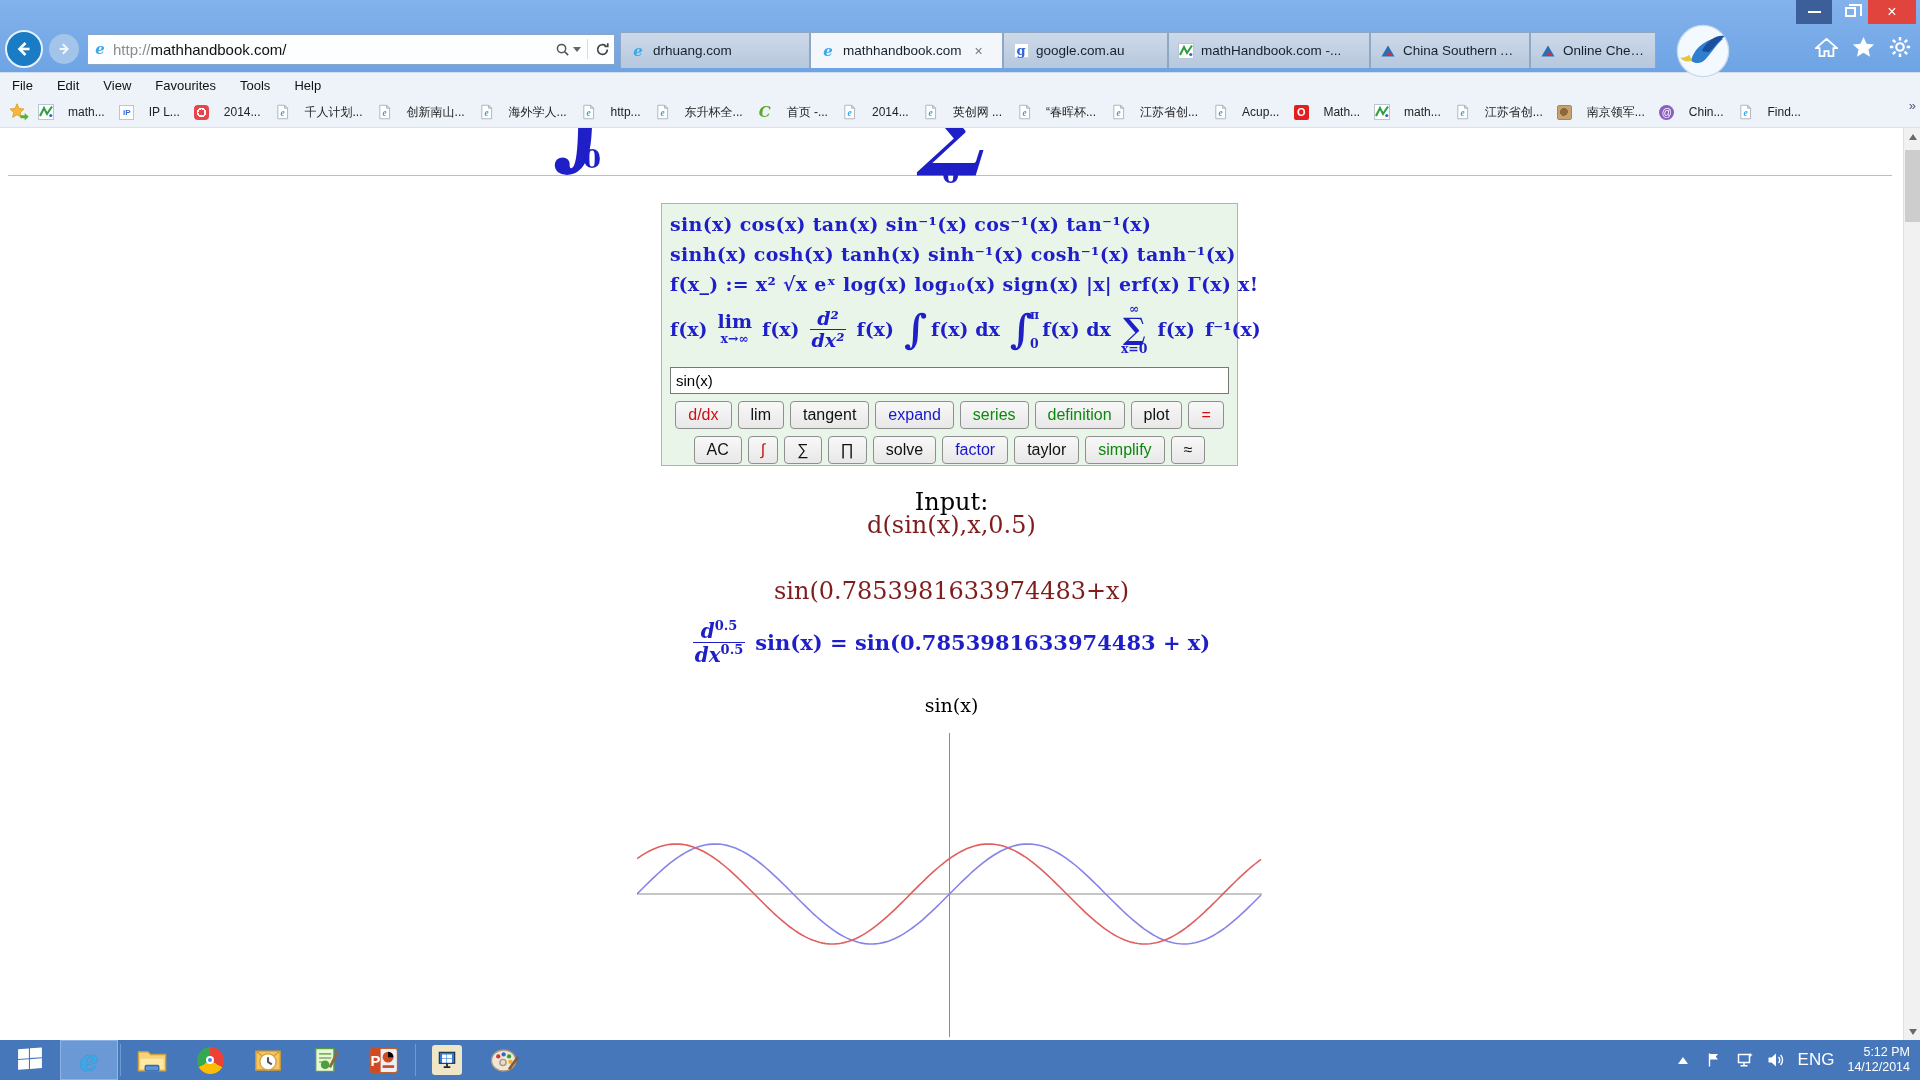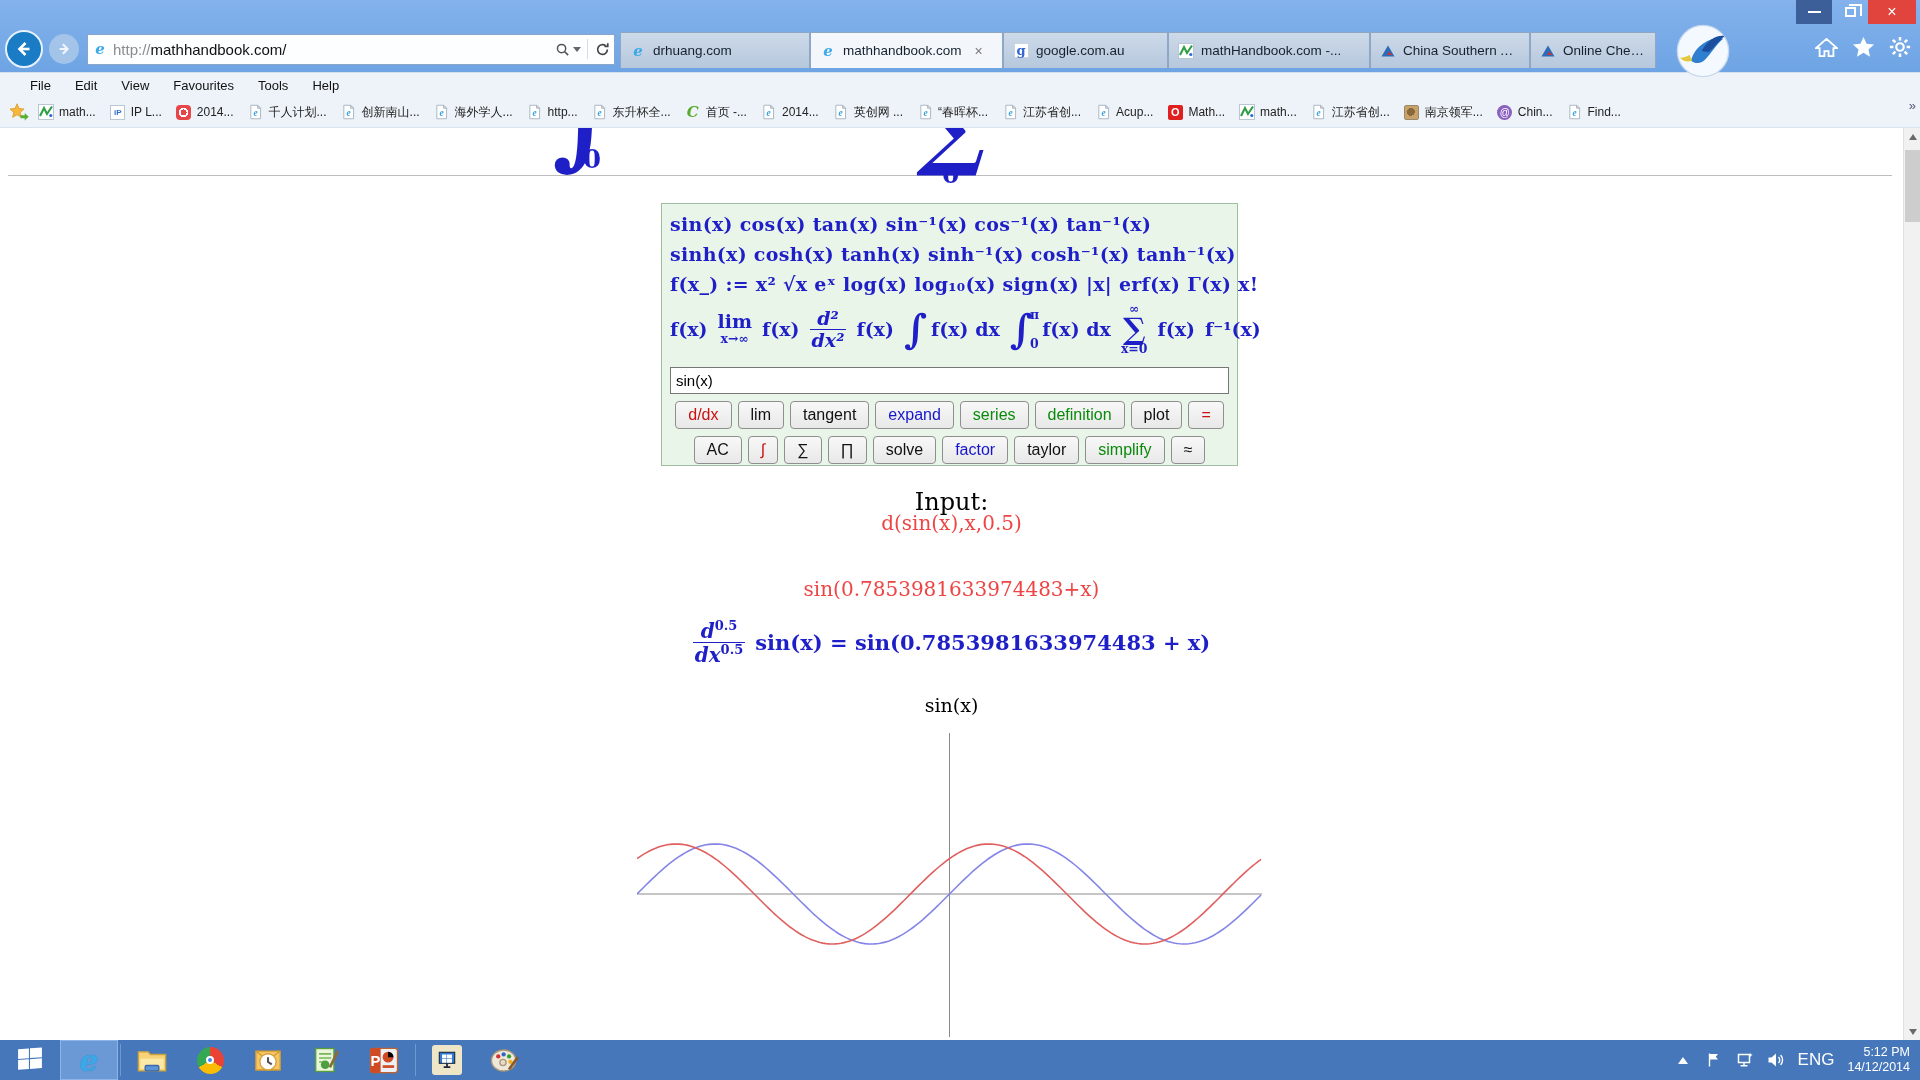--- a/index.html
+++ b/index.html
@@ -26,24 +26,24 @@
 .caret-down{width:0;height:0;border-left:4px solid transparent;border-right:4px solid transparent;border-top:5px solid #666}
 .url-sep{width:1px;height:20px;background:#d4dee8;margin:0 3px}
 .tabs{display:flex;height:36px;margin-left:5px;align-self:flex-end}
 .tab{display:flex;align-items:center;gap:7px;padding:0 9px;border:1px solid #8ea7c4;border-bottom:none;background:linear-gradient(#ccd9e9,#b7c8dd);font-size:13.5px;color:#16212e;white-space:nowrap;overflow:hidden;flex:none}
 .tab.active{background:#f3f7fc}
 .tab .close-tab{margin-left:6px;color:#777;font-size:14px}
 .tab-label{overflow:hidden;text-overflow:ellipsis}
 .bird-badge{position:absolute;top:24px;right:190px;z-index:25}
 .corner-icons{position:absolute;top:36px;right:8px;display:flex;gap:13px;align-items:center;z-index:20}
 
-.menubar{position:absolute;top:72px;left:0;right:0;height:25px;background:#eef3f9;border-top:1px solid #d3dfec;display:flex;align-items:center;font-size:13px;color:#111;padding-left:18px}
+.menubar{position:absolute;top:72px;left:0;right:0;height:25px;background:#eef3f9;border-top:1px solid #d3dfec;display:flex;align-items:center;font-size:13px;color:#111;padding-left:0}
 .menu-item{padding:0 12px}
 .favbar{position:absolute;top:97px;left:0;right:0;height:31px;background:#eef3f9;border-bottom:1px solid #d9e3ee;display:flex;align-items:center;font-size:12px;color:#222;padding-left:8px;overflow:hidden}
-.fav-item{display:flex;align-items:center;gap:5px;margin-right:14px;white-space:nowrap;flex:none}
+.fav-item{display:flex;align-items:center;gap:14px;margin-right:14px;white-space:nowrap;flex:none}
 .fav-overflow{position:absolute;right:4px;top:1px;color:#557;font-size:13px}
 
 
 .ico{display:inline-flex;align-items:center;justify-content:center;width:16px;height:16px;flex:none}
 .ico svg{display:block}
 .ie-e{color:#3ba9e8;font-style:italic;font-family:"DejaVu Serif",serif;font-weight:bold}
 .ico-google{background:#fff;border:1px solid #c9d4e0;color:#3367d6;font-size:13px;line-height:1;font-weight:bold;font-family:"DejaVu Serif",serif}
 .ico-weibo{background:radial-gradient(circle at 50% 50%,#e6454a 0 3px,#fff 3px 4.5px,#e6454a 4.5px);border-radius:4px}
 .ico-oracle{background:#e02020;color:#fff;font-size:11px;font-weight:bold;border-radius:2px}
 .ico-purple{background:#8a5fc0;color:#fff;font-size:10px;border-radius:50%}
@@ -76,21 +76,21 @@
 .sumstack{display:inline-flex;flex-direction:column;align-items:center;line-height:.95}
 .sumstack .sm{font-size:12.5px}
 .bigsum{font-size:30px;line-height:.95}
 .calc-input{display:block;width:559px;height:27px;margin:8px auto 0;border:1px solid #777;font:15px "Liberation Sans",sans-serif;padding:0 5px;color:#000;background:#fff}
 .btnrow{display:flex;justify-content:center;gap:6px;margin-top:7px;font-family:"Liberation Sans",sans-serif}
 .mbtn{font-size:16px;line-height:1;padding:5px 12px;background:linear-gradient(#f8f8f8,#e8e8e8);border:1px solid #8f8f8f;border-radius:4px;color:#111;font-family:"Liberation Sans",sans-serif}
 .mbtn.red{color:#cc1111}.mbtn.blue{color:#1515cc}.mbtn.green{color:#0a8a0a}
 
 .cline{position:absolute;left:0;right:17px;text-align:center}
 .io-label{font-size:24px;color:#000}
-.io-expr{font-size:20px;color:#ef4444}
+.io-expr{font-size:24px;color:#7f1d1d}
 .eqline{position:absolute;top:491px;left:0;right:17px;display:flex;justify-content:center;align-items:center;gap:10px;color:#1f1fc8;font-weight:bold}
 .eq-frac{font-size:20px}
 .eq-frac sup{font-size:13px;font-style:normal}
 .eq-rhs{font-size:21px}
 .plot-title{top:566px;font-size:19px;color:#000}
 #plot{position:absolute;left:637px;top:599px}
 
 .scrollbar{position:absolute;top:0;right:0;bottom:0;width:17px;background:#f1f1f1;border-left:1px solid #e0e0e0}
 .scroll-arrow{position:absolute;left:0;width:17px;height:17px;display:flex;align-items:center;justify-content:center}
 .scroll-arrow.up{top:0}.scroll-arrow.down{bottom:0}

